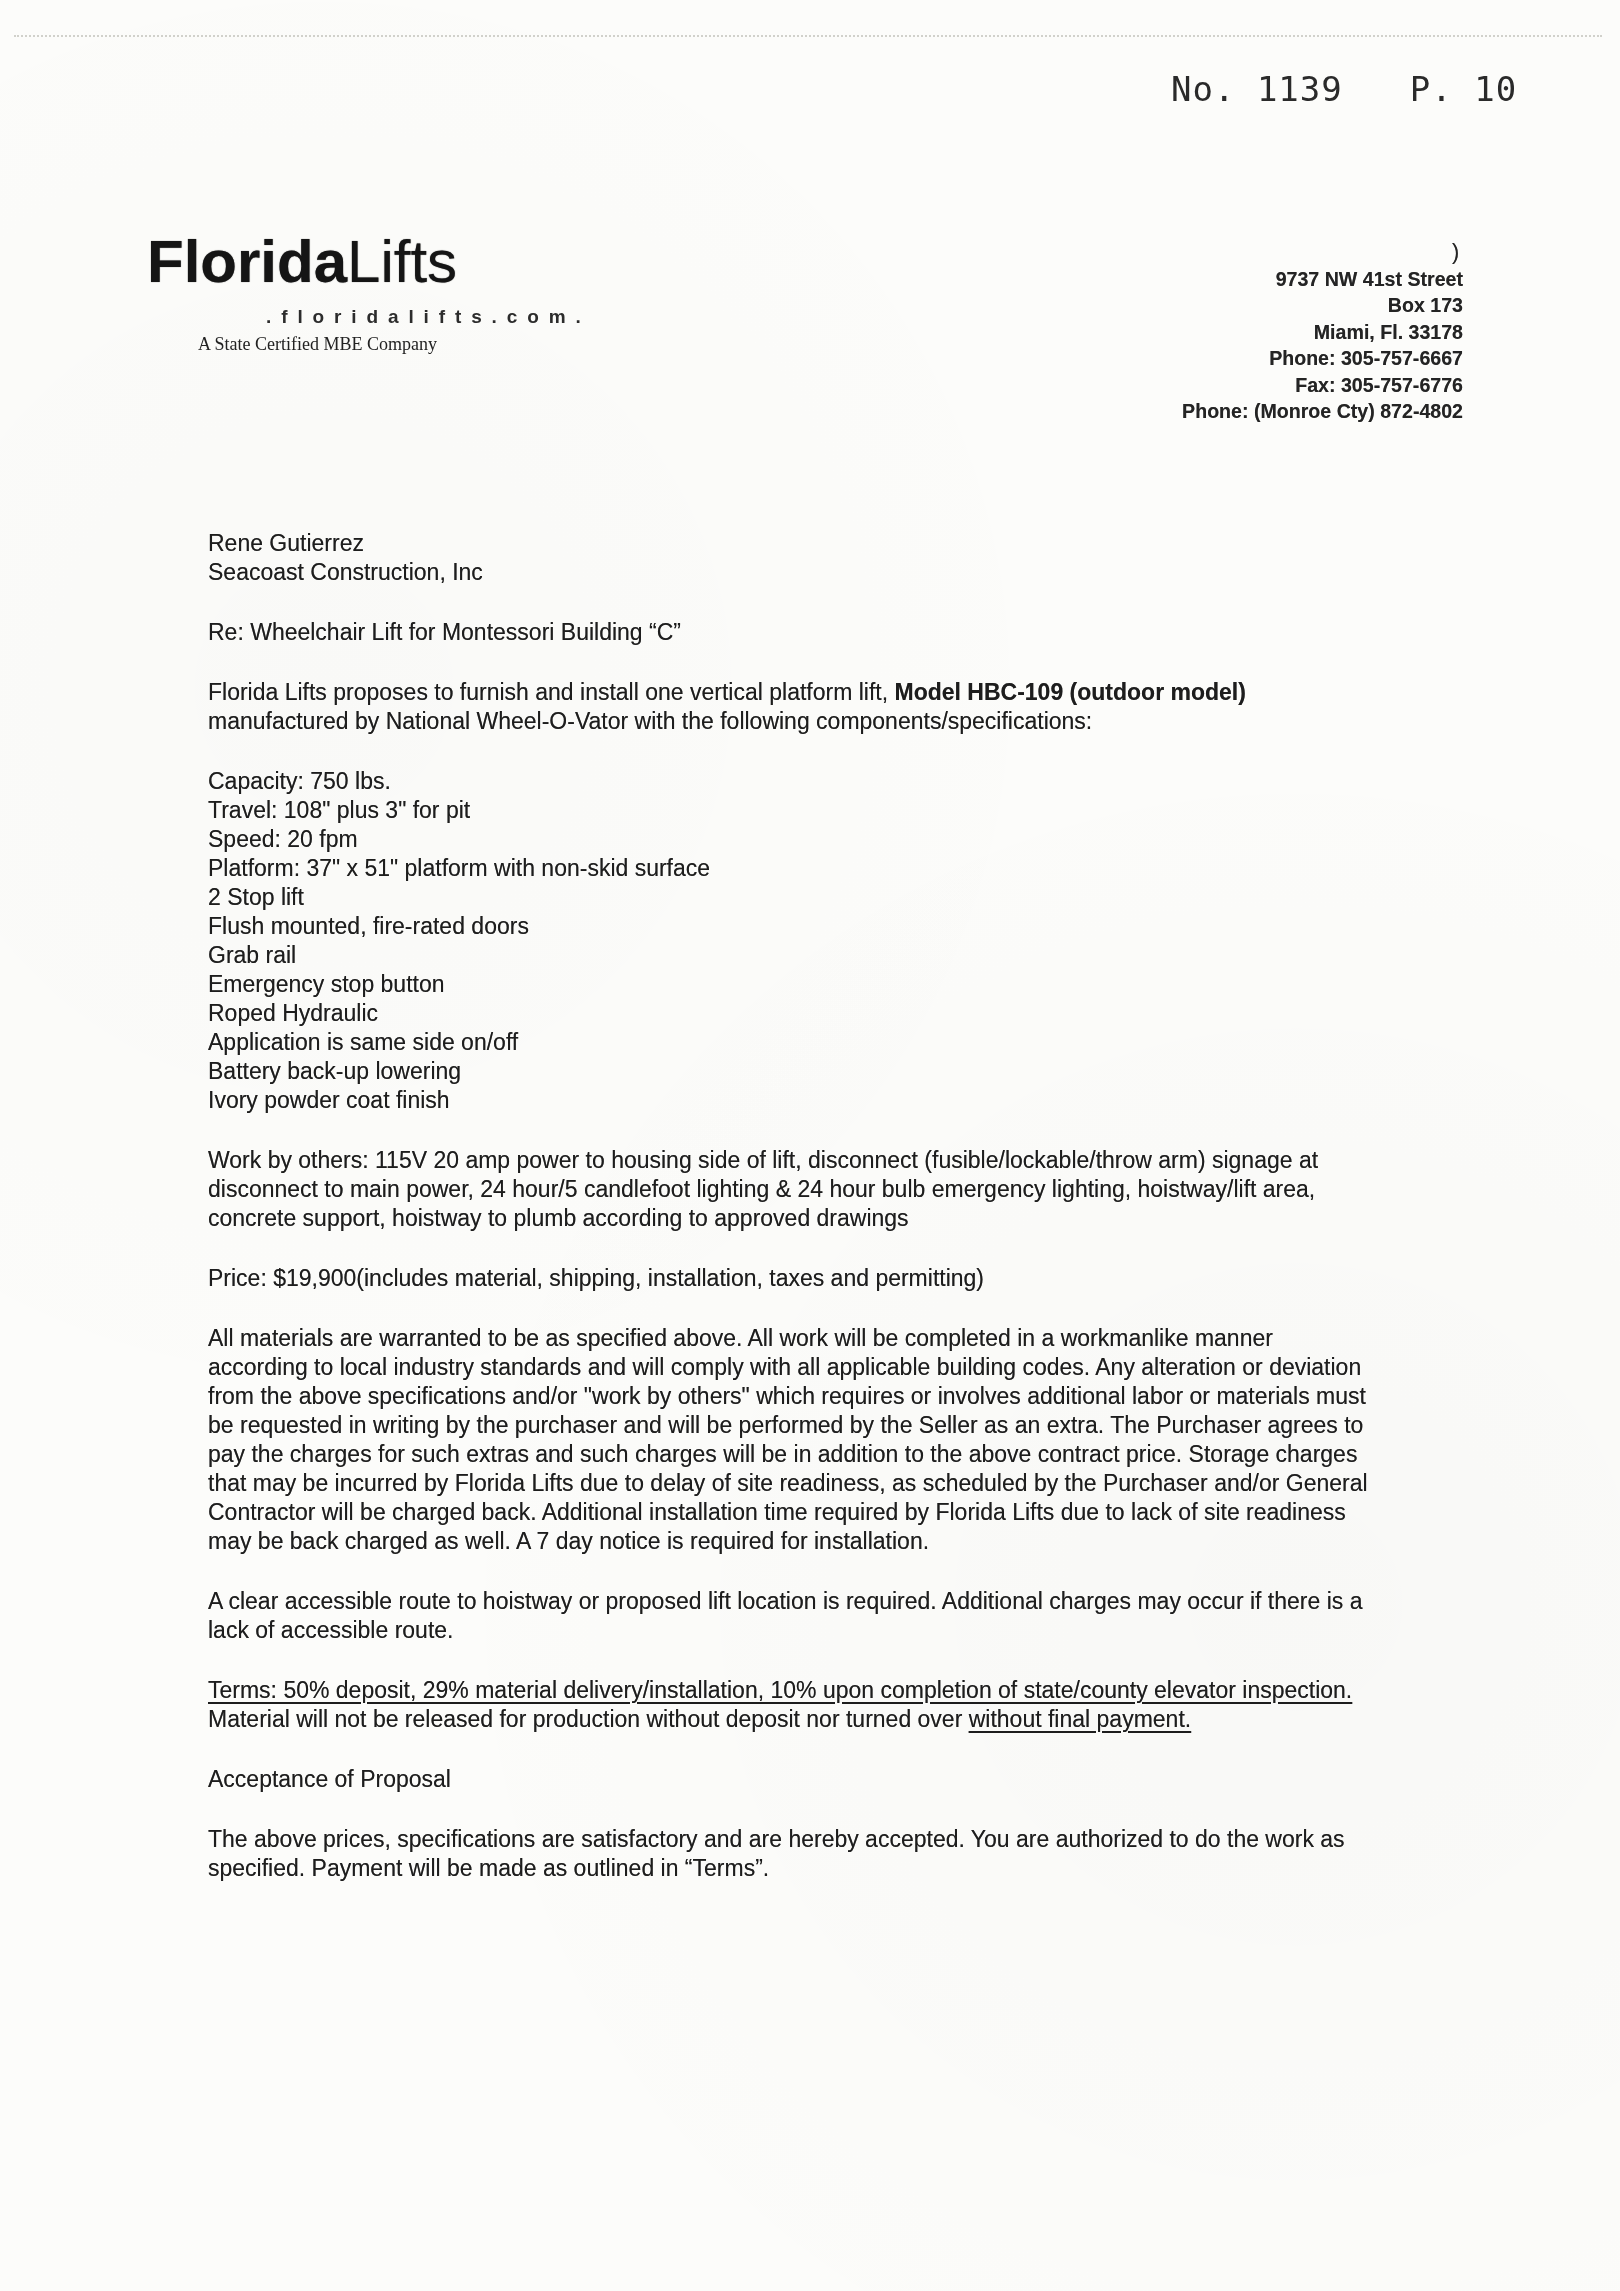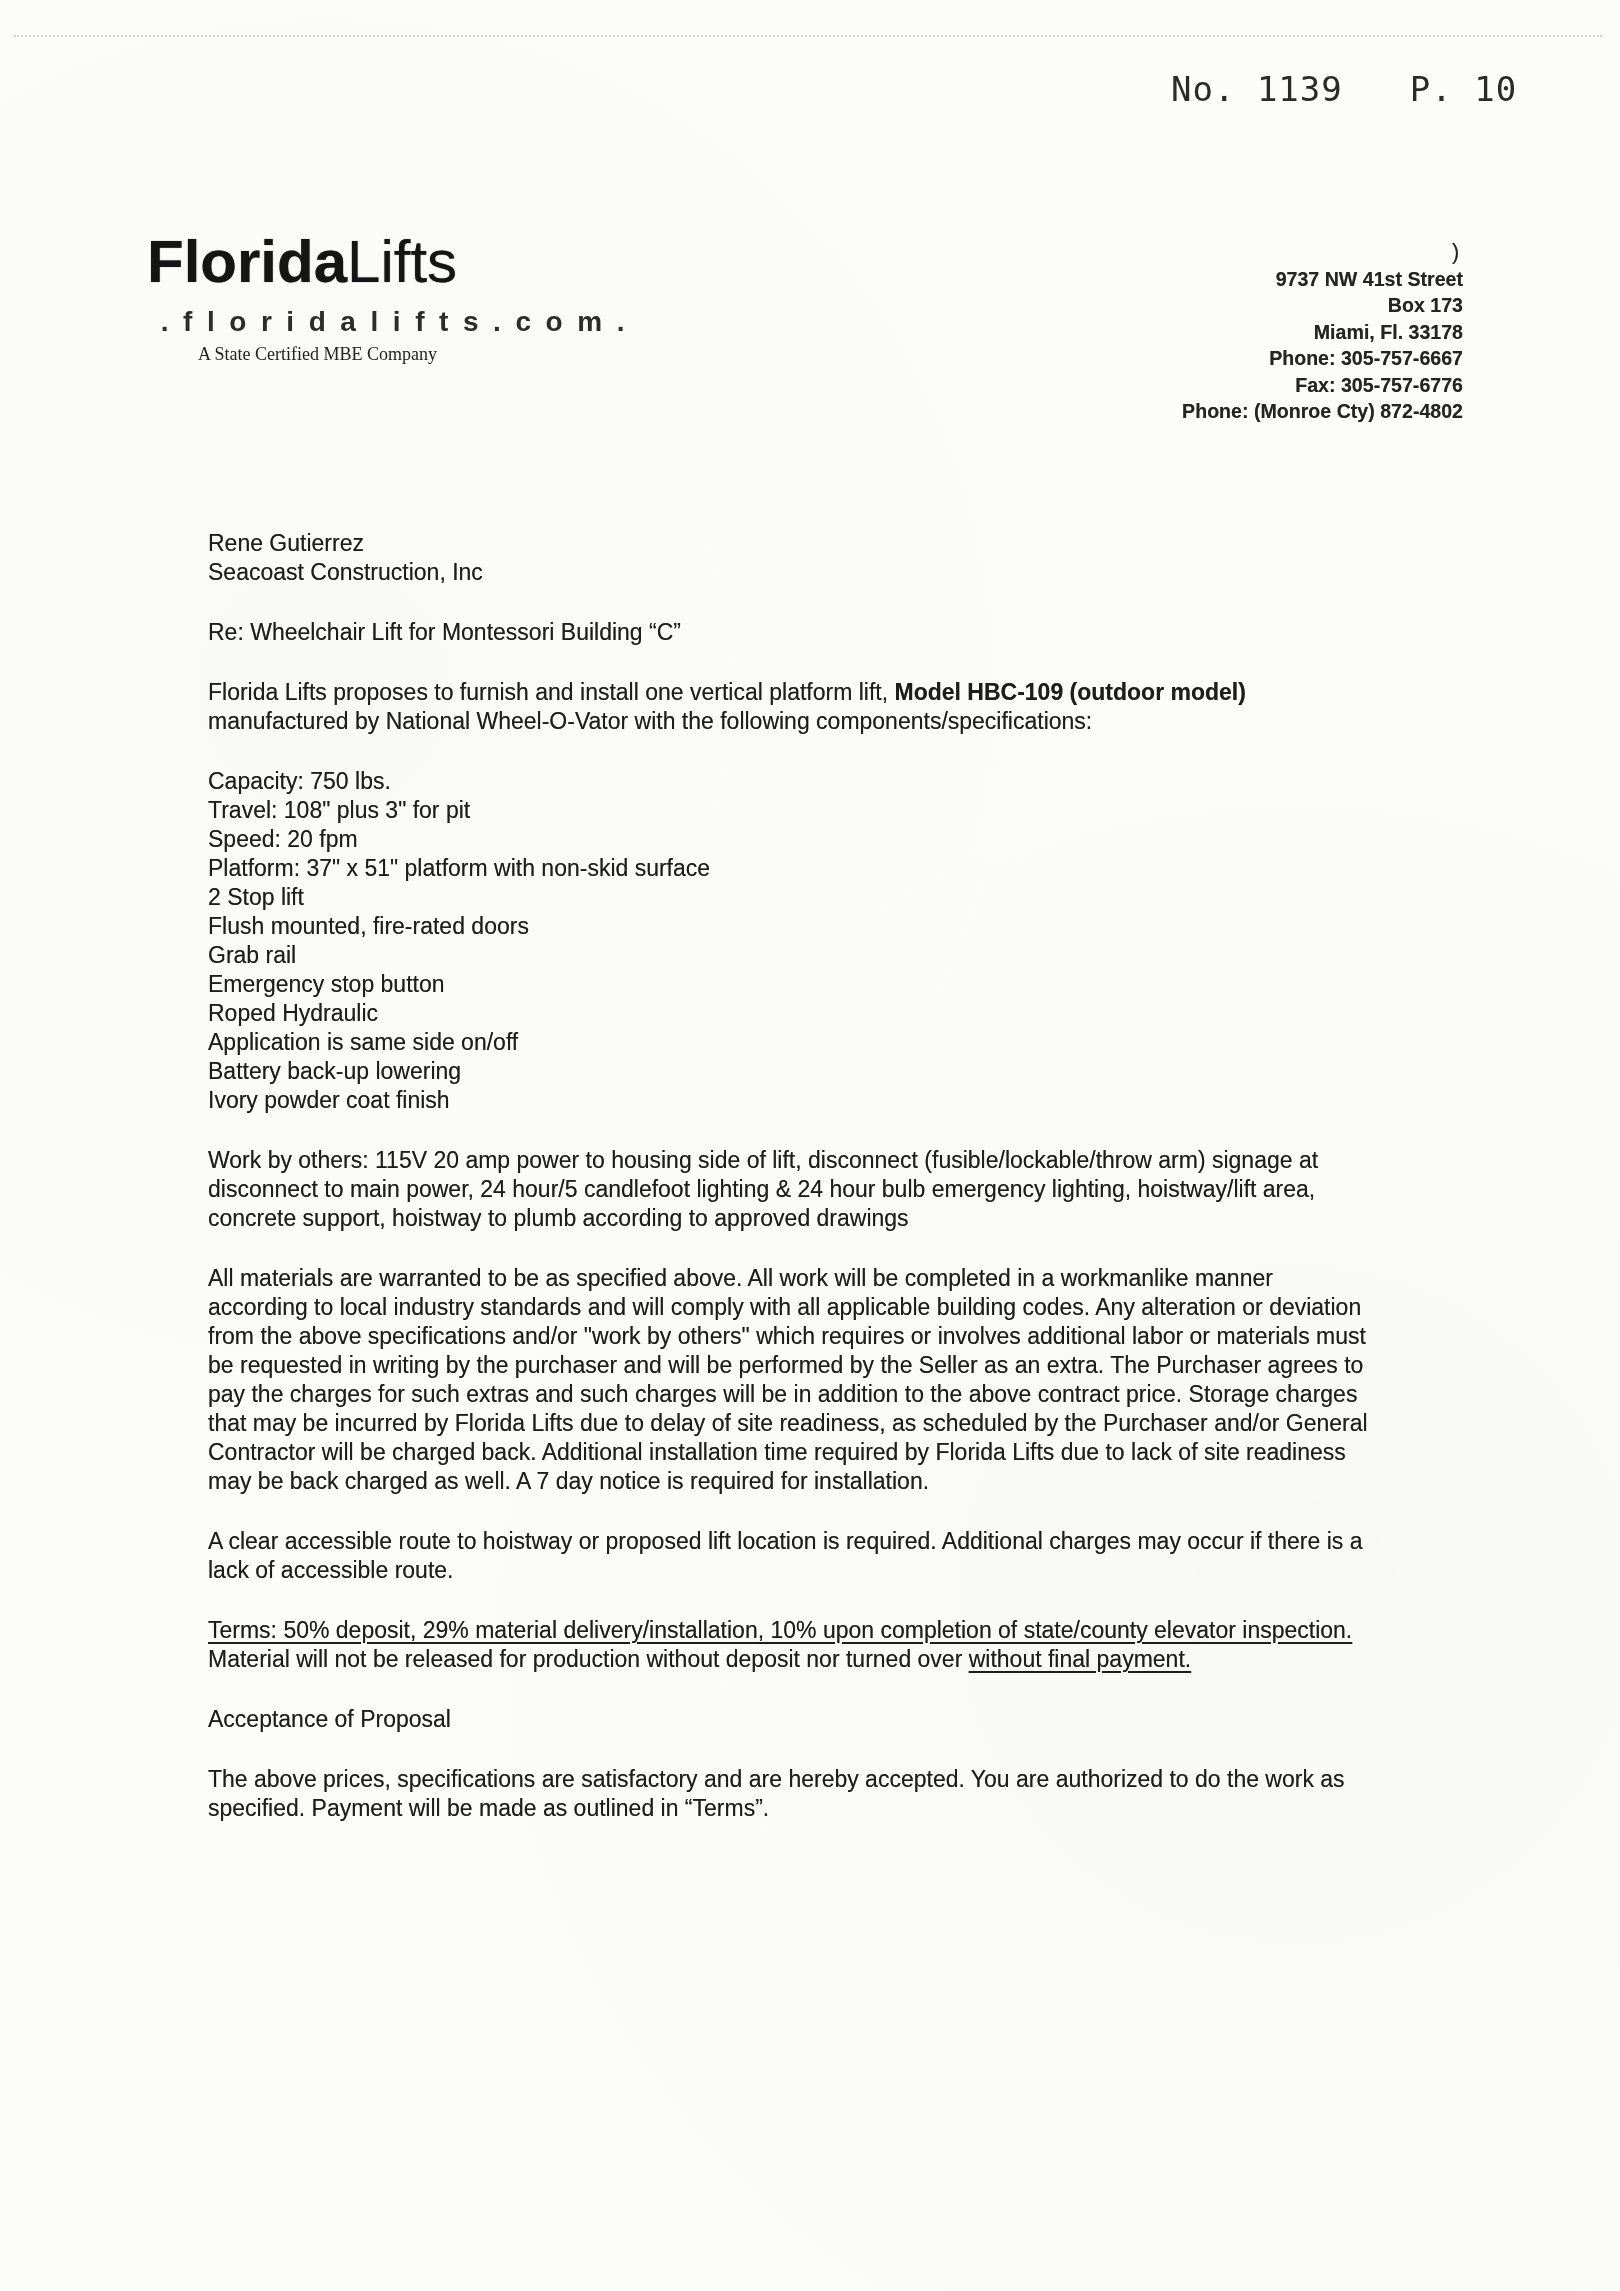--- a/index.html
+++ b/index.html
@@ -52,25 +52,26 @@
     letter-spacing: 0px;
     color: #151515;
     text-shadow: 0 0 1px rgba(0,0,0,0.7);
     white-space: nowrap;
   }
   .logo-main .logo-florida { font-weight: bold; }
   .logo-main .logo-lifts { font-weight: normal; }
   .logo-website {
     margin-top: 9.8px;
     margin-left: 13.7px;
-    font-size: 28px;
+    font-size: 19px;
     letter-spacing: 0.52em;
     color: #2c2c2c;
     font-weight: bold;
     white-space: nowrap;
+    text-align: center;
   }
   .logo-cert {
     margin-top: 5.9px;
     margin-left: 51px;
     font-family: "Liberation Serif", serif;
     font-size: 18px;
     color: #222;
   }
   .address-block {
     position: absolute;
@@ -160,20 +161,21 @@
       <div class="tight-line">Roped Hydraulic</div>
       <div class="tight-line">Application is same side on/off</div>
       <div class="tight-line">Battery back-up lowering</div>
       <div class="tight-line">Ivory powder coat finish</div>
     </div>
 
     <div class="block-gap"></div>
 
     <p class="para">Work by others: 115V 20 amp power to housing side of lift, disconnect (fusible/lockable/throw arm) signage at disconnect to main power, 24 hour/5 candlefoot lighting &amp; 24 hour bulb emergency lighting, hoistway/lift area, concrete support, hoistway to plumb according to approved drawings</p>
 
+    <p class="para">Price: $19,900(includes material, shipping, installation, taxes and permitting)</p>
 
     <p class="para warranty">All materials are warranted to be as specified above. All work will be completed in a workmanlike manner according to local industry standards and will comply with all applicable building codes. Any alteration or deviation from the above specifications and/or "work by others" which requires or involves additional labor or materials must be requested in writing by the purchaser and will be performed by the Seller as an extra.  The Purchaser agrees to pay the charges for such extras and such charges will be in addition to the above contract price. Storage charges that may be incurred by Florida Lifts due to delay of site readiness, as scheduled by the Purchaser and/or General Contractor will be charged back.  Additional installation time required by Florida Lifts due to lack of site readiness may be back charged as well.  A 7 day notice is required for installation.</p>
 
     <p class="para">A clear accessible route to hoistway or proposed lift location is required. Additional charges may occur if there is a lack of accessible route.</p>
 
     <p class="para"><span class="underlined">Terms: 50% deposit, 29% material delivery/installation, 10% upon completion of state/county elevator inspection.</span><span> Material will not be released for production without deposit nor turned over </span><span class="underlined">without final payment.</span></p>
 
     <p class="para">Acceptance of Proposal</p>
 
     <p class="para">The above prices, specifications are satisfactory and are hereby accepted. You are authorized to do the work as specified. Payment will be made as outlined in “Terms”.</p>

